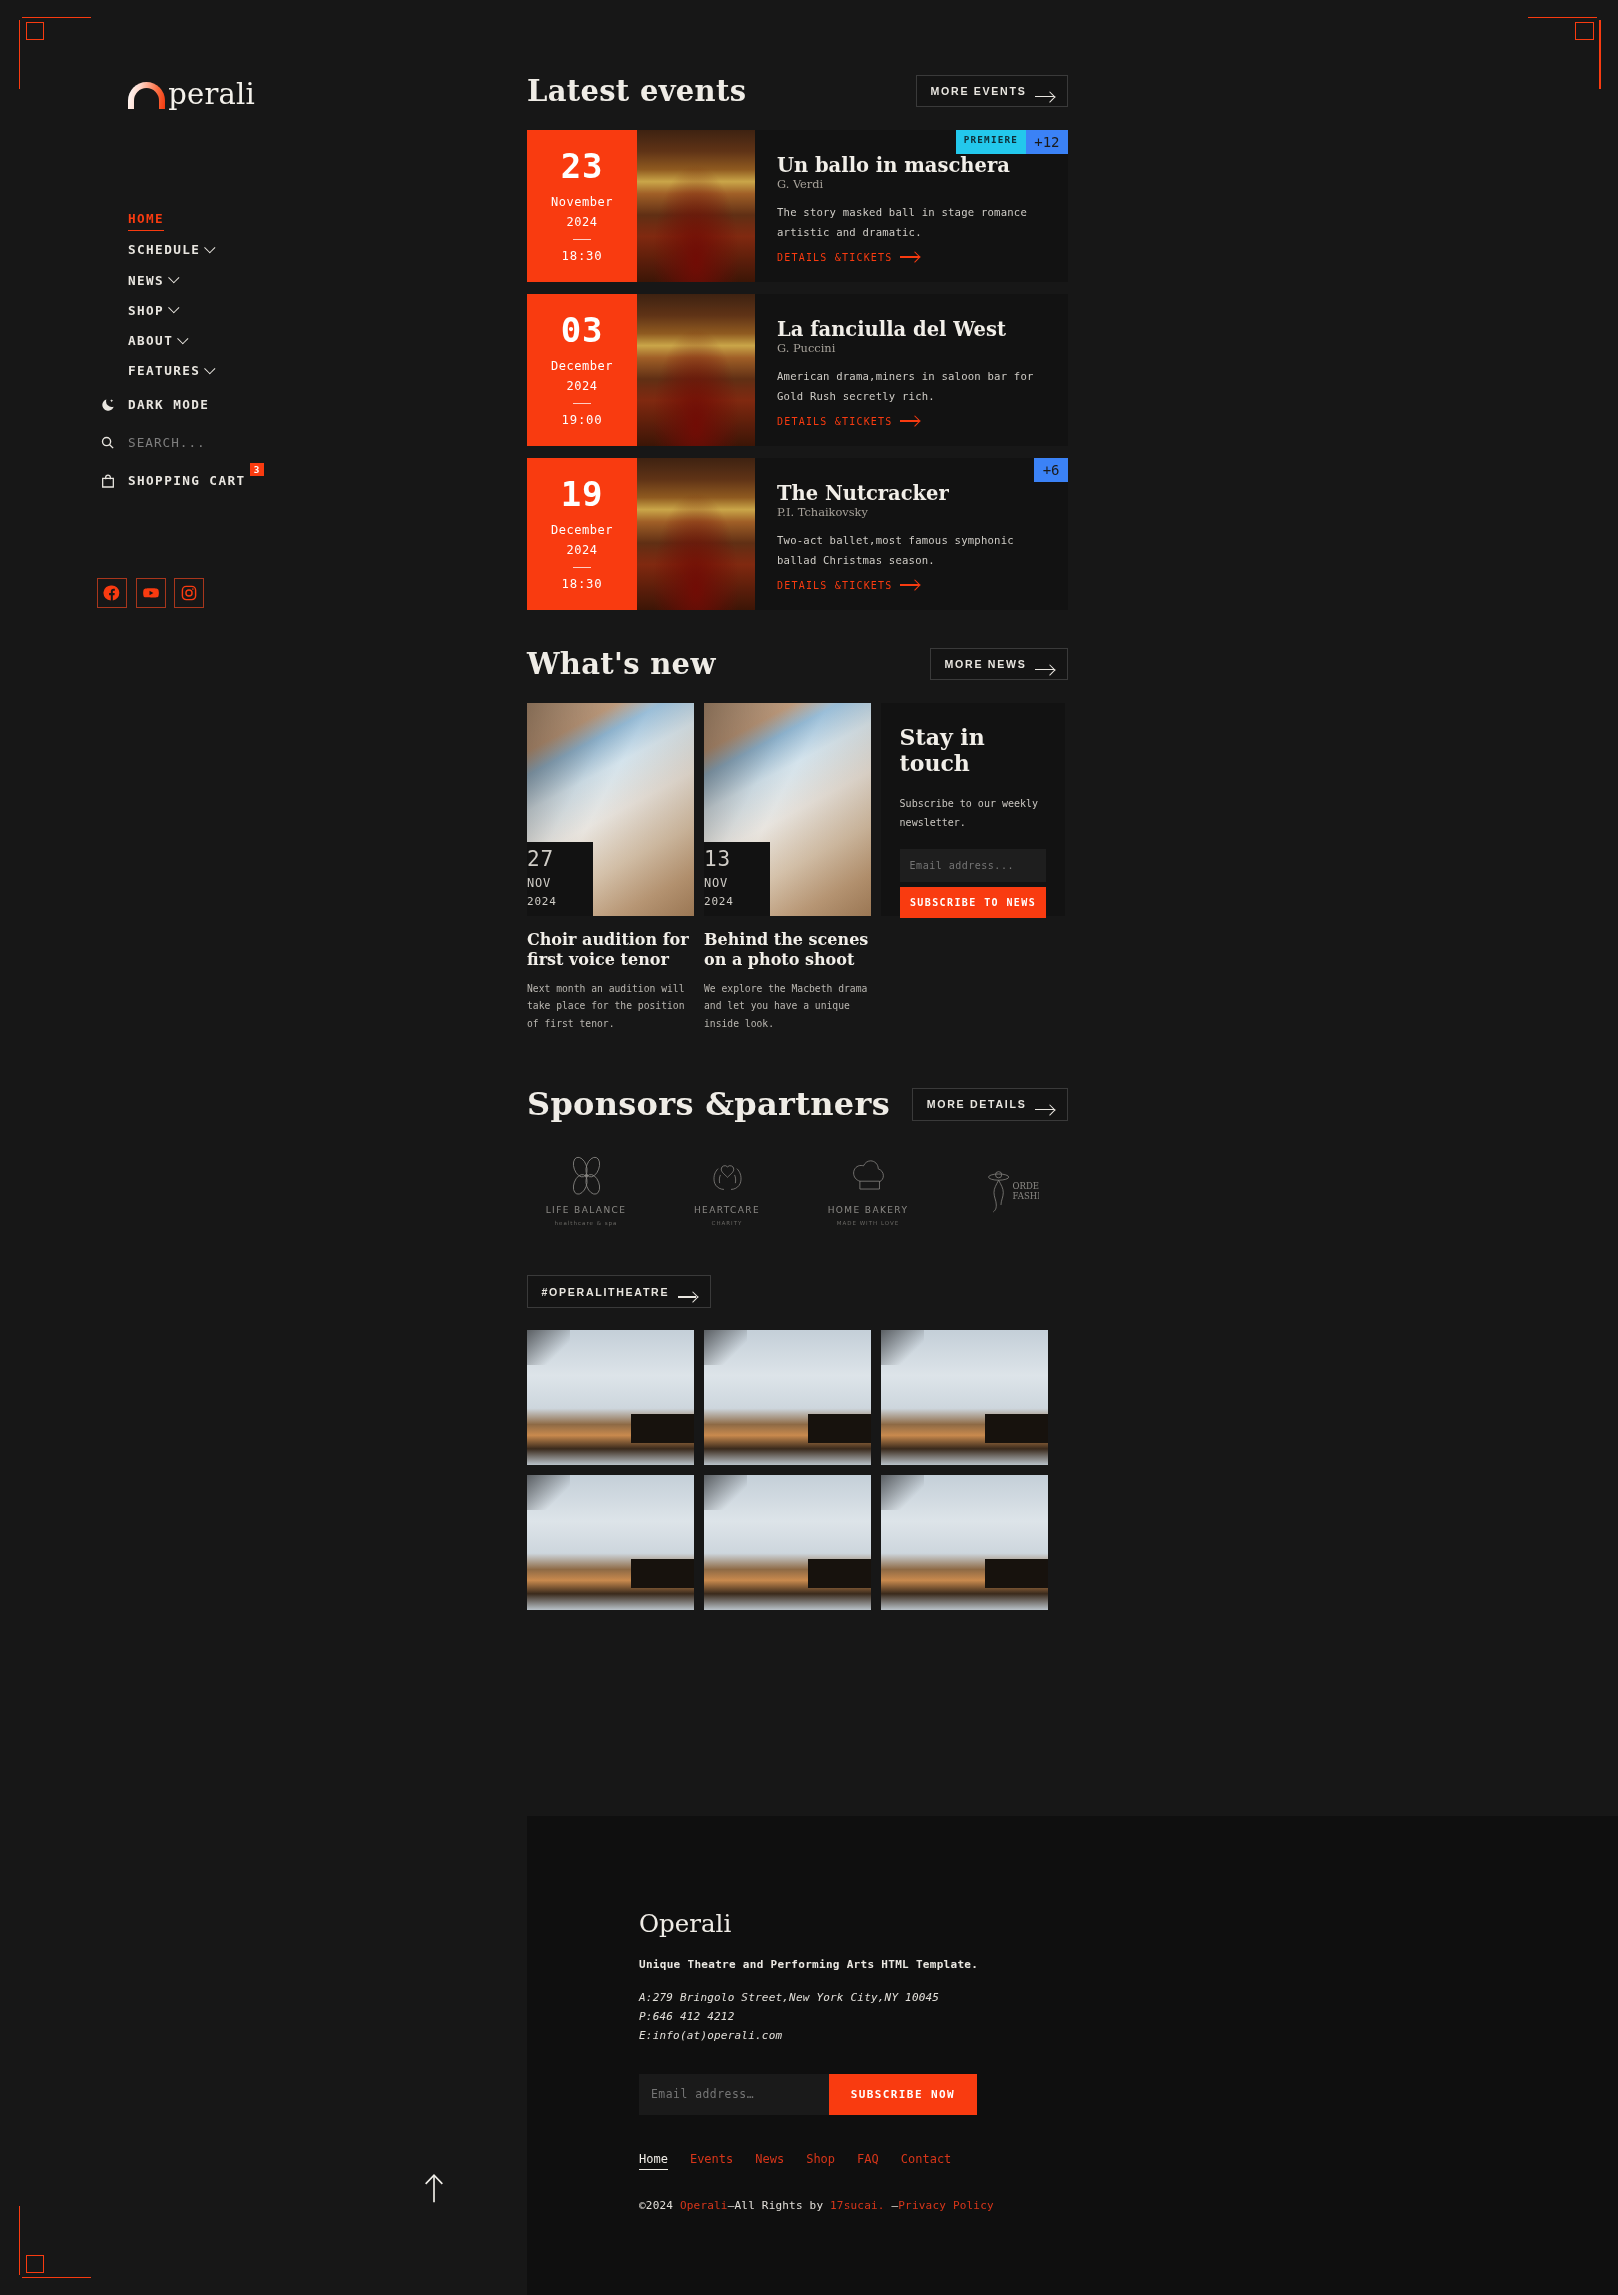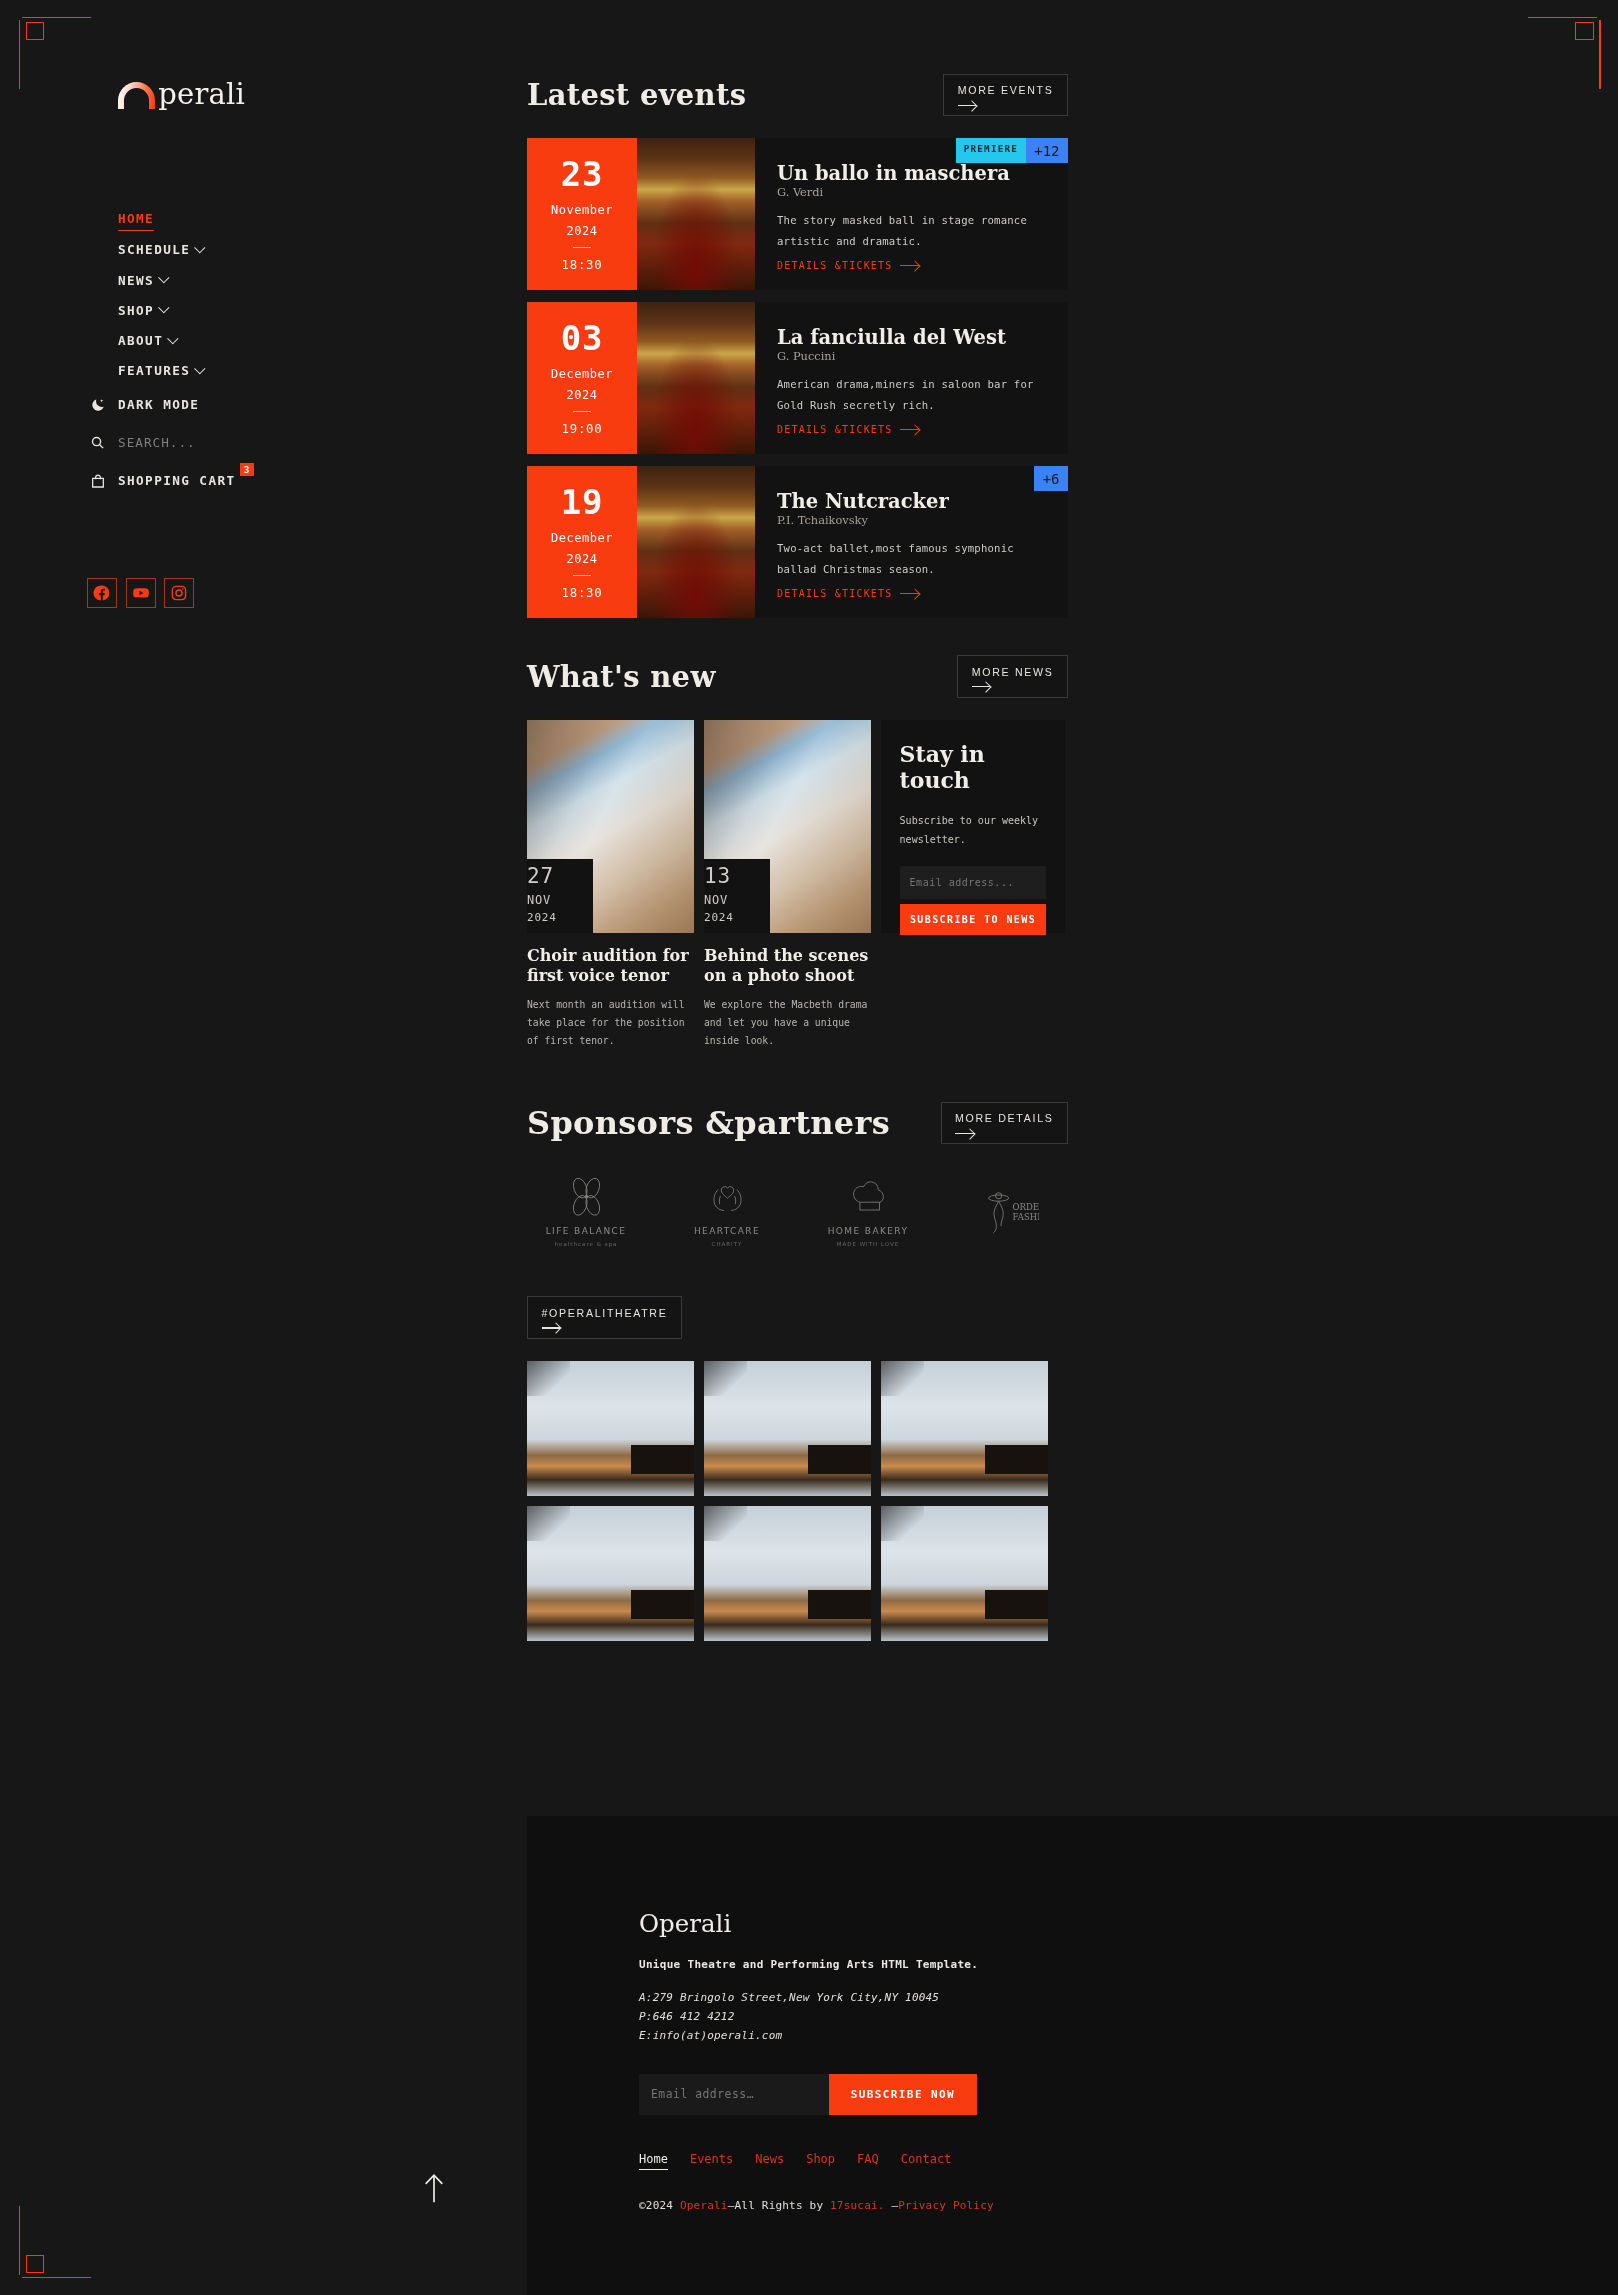--- a/index.html
+++ b/index.html
@@ -31,21 +31,21 @@
   .corner.tr{right:8.5px;top:6.8px;}
   .corner.tr .h{right:13.5px;top:10px;width:69px;}
   .corner.tr .v{right:10px;top:13.5px;height:69px;}
   .corner.tr .sq{right:17px;top:15px;}
   .corner.bl{left:8.5px;bottom:6.8px;}
   .corner.bl .h{left:13.5px;bottom:10px;width:69px;}
   .corner.bl .v{left:10px;bottom:13.5px;height:69px;}
   .corner.bl .sq{left:17px;bottom:15px;}
 
   
-  .sidebar{position:absolute;left:6px;top:0;width:527px;height:2295px;padding:81px 0 0 112px;}
+  .sidebar{position:absolute;left:16px;top:0;width:527px;height:2295px;padding:81px 0 0 112px;}
   .logo{display:flex;align-items:flex-end;gap:5px;margin-bottom:95px;}
   .logo-arch{width:37px;height:27px;border-radius:18.6px 18.6px 0 0;
     background:linear-gradient(100deg,#ffffff 0%,#ffd9cc 30%,#fa6a3e 75%,#f2380d 100%);
     position:relative;}
   .logo-arch:after{content:"";position:absolute;left:6px;top:6px;right:6px;bottom:0;
     background:var(--bg);border-radius:13.5px 13.5px 0 0;}
   .logo-word{font-family:"DejaVu Serif",serif;font-size:29px;letter-spacing:0.2px;color:#f4f1eb;
     line-height:.95;margin-left:-1.7px;}
 
   nav{display:flex;flex-direction:column;gap:0;}
@@ -64,21 +64,21 @@
   .soc{width:30px;height:30px;border:0.8px solid #a8361c;display:flex;align-items:center;
     justify-content:center;color:var(--orange);cursor:pointer;}
 
   
   .main{position:absolute;left:527px;top:0;width:1092px;}
   .sec-head{display:flex;align-items:center;justify-content:space-between;
     padding:0 0 0 0;margin:0 0 22px 0;width:541px;}
   .sec-title{font-family:"DejaVu Serif",serif;font-size:29px;color:#efece6;letter-spacing:0.3px;}
   .sec-title.lg{font-size:32px;}
   .ghost-btn{border:0.8px solid #3a3a3a;background:#141414;color:#e9e6e0;font-size:10.6px;
-    letter-spacing:1.7px;font-weight:400;padding:9.3px 13.5px;display:flex;align-items:flex-start;gap:8.5px;cursor:pointer;flex-direction:column;}
+    letter-spacing:1.7px;font-weight:700;padding:9.3px 13.5px;display:flex;align-items:flex-end;gap:8.5px;cursor:pointer;}
   .arr{display:inline-block;width:18.6px;height:1.3px;background:currentColor;position:relative;}
   .arr:after{content:"";position:absolute;right:0;top:-3px;width:6.8px;height:6.8px;
     border-top:1.3px solid currentColor;border-right:1.3px solid currentColor;transform:rotate(45deg);}
 
   
   .events{display:flex;flex-direction:column;gap:12px;width:541px;}
   .ev{display:flex;height:152px;background:#121212;position:relative;}
   .ev-date{width:110px;background:var(--orange);display:flex;flex-direction:column;
     align-items:center;justify-content:center;color:#fff;padding:8.5px 0;}
   .ev-day{font-size:34px;font-weight:700;line-height:1;letter-spacing:0.8px;}

